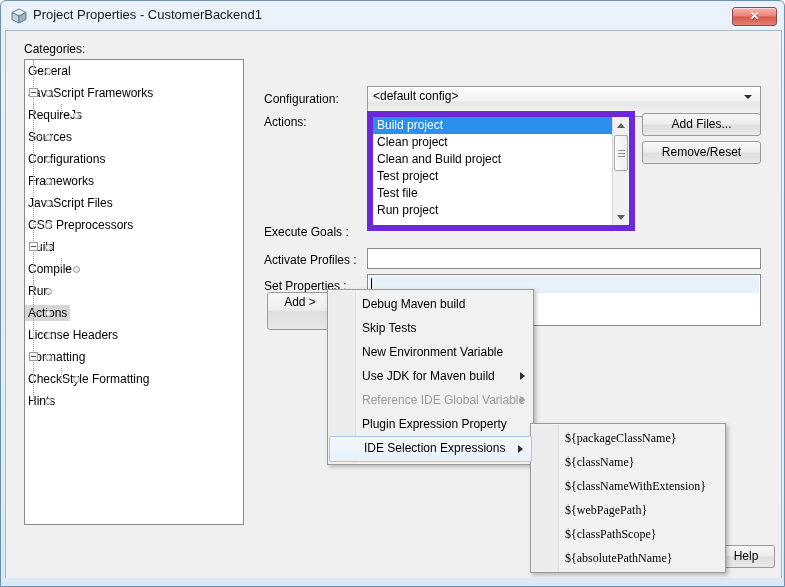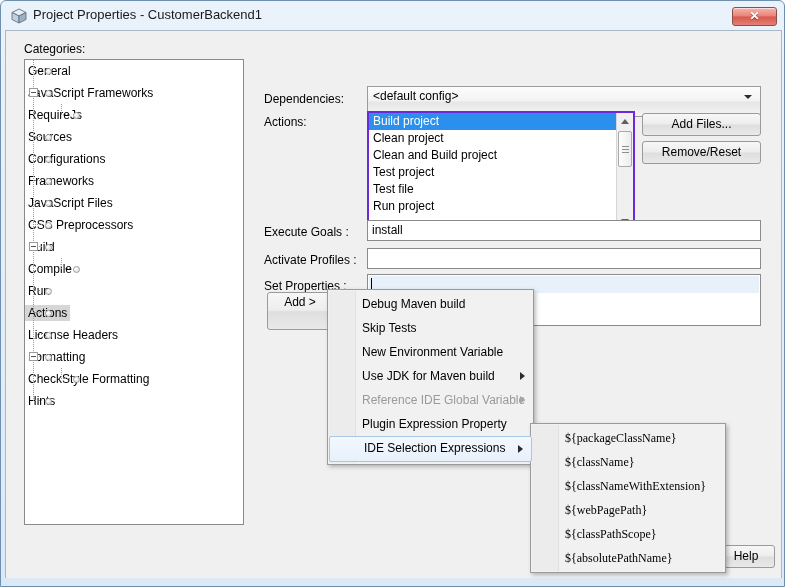--- a/index.html
+++ b/index.html
@@ -196,21 +196,21 @@
     width: 0; height: 0;
     border-left: 4px solid transparent;
     border-right: 4px solid transparent;
     border-top: 4px solid #2b2b2b;
   }
 
   .listbox {
     position: absolute;
     box-sizing: border-box;
     background: #ffffff;
-    border: 2px solid #6d28d9;
+    border: 6px solid #6d28d9;
     overflow: hidden;
   }
   .listbox .litem {
     height: 17px;
     line-height: 17px;
     padding-left: 4px;
     font-size: 12px;
     white-space: nowrap;
     cursor: default;
   }
@@ -405,21 +405,21 @@
             <div class="tree-row"><div class="vline"></div><div class="elbow"></div><div class="hline d1"></div><div class="bullet d1"></div><span class="lbl t-indent1">Compile</span></div>
             <div class="tree-row"><div class="vline"></div><div class="hline d0"></div><div class="bullet d0"></div><span class="lbl t-indent0">Run</span></div>
             <div class="tree-row selected"><div class="vline"></div><div class="hline d0"></div><div class="bullet d0"></div><span class="lbl t-indent0">Actions</span></div>
             <div class="tree-row"><div class="vline"></div><div class="hline d0"></div><div class="bullet d0"></div><span class="lbl t-indent0">License Headers</span></div>
             <div class="tree-row"><div class="vline"></div><div class="hline d0"></div><div class="expander"></div><div class="bullet d0"></div><span class="lbl t-indent0">Formatting</span></div>
             <div class="tree-row"><div class="vline"></div><div class="elbow"></div><div class="hline d1"></div><div class="bullet d1"></div><span class="lbl t-indent1">CheckStyle Formatting</span></div>
             <div class="tree-row"><div class="vline" style="height: 11px;"></div><div class="hline d0"></div><div class="bullet d0"></div><span class="lbl t-indent0">Hints</span></div>
           </div>
       </div>
 
-      <div class="form-label" style="left:258px; top:61px;">Dependencies:</div>
+      <div class="form-label" style="left:258px; top:61px;">Configuration:</div>
       <div class="combo" style="left:361px; top:55px; width:394px;">
         <div class="cval">&lt;default config&gt;</div>
         <div class="arrow"></div>
       </div>
 
       <div class="form-label" style="left:258px; top:84px;">Actions:</div>
       <div class="listbox" style="left:361px; top:80px; width:268px; height:120px;">
         <div id="action-items" style="position:absolute; left:0; top:0; right:17px;">
             <div class="litem sel">Build project</div>
             <div class="litem">Clean project</div>
@@ -436,23 +436,20 @@
           <div class="sbtn dn">
               <i></i>
             </div>
         </div>
       </div>
 
       <div class="btn" style="left:636px; top:82px; width:119px;">Add Files...</div>
       <div class="btn" style="left:636px; top:110px; width:119px;">Remove/Reset</div>
 
       <div class="form-label" style="left:258px; top:194px;">Execute Goals :</div>
-      <div class="textfield" style="left:361px; top:189px; width:394px;">
-        <div class="tval">install</div>
-      </div>
 
       <div class="form-label" style="left:258px; top:222px;">Activate Profiles :</div>
       <div class="textfield" style="left:361px; top:217px; width:394px;">
         <div class="tval"></div>
       </div>
 
       <div class="form-label" style="left:258px; top:248px;">Set Properties :</div>
       <div class="textarea" style="left:361px; top:243px; width:394px; height:52px;">
         <div class="ta-curline"></div>
         <div class="ta-caret"></div>

